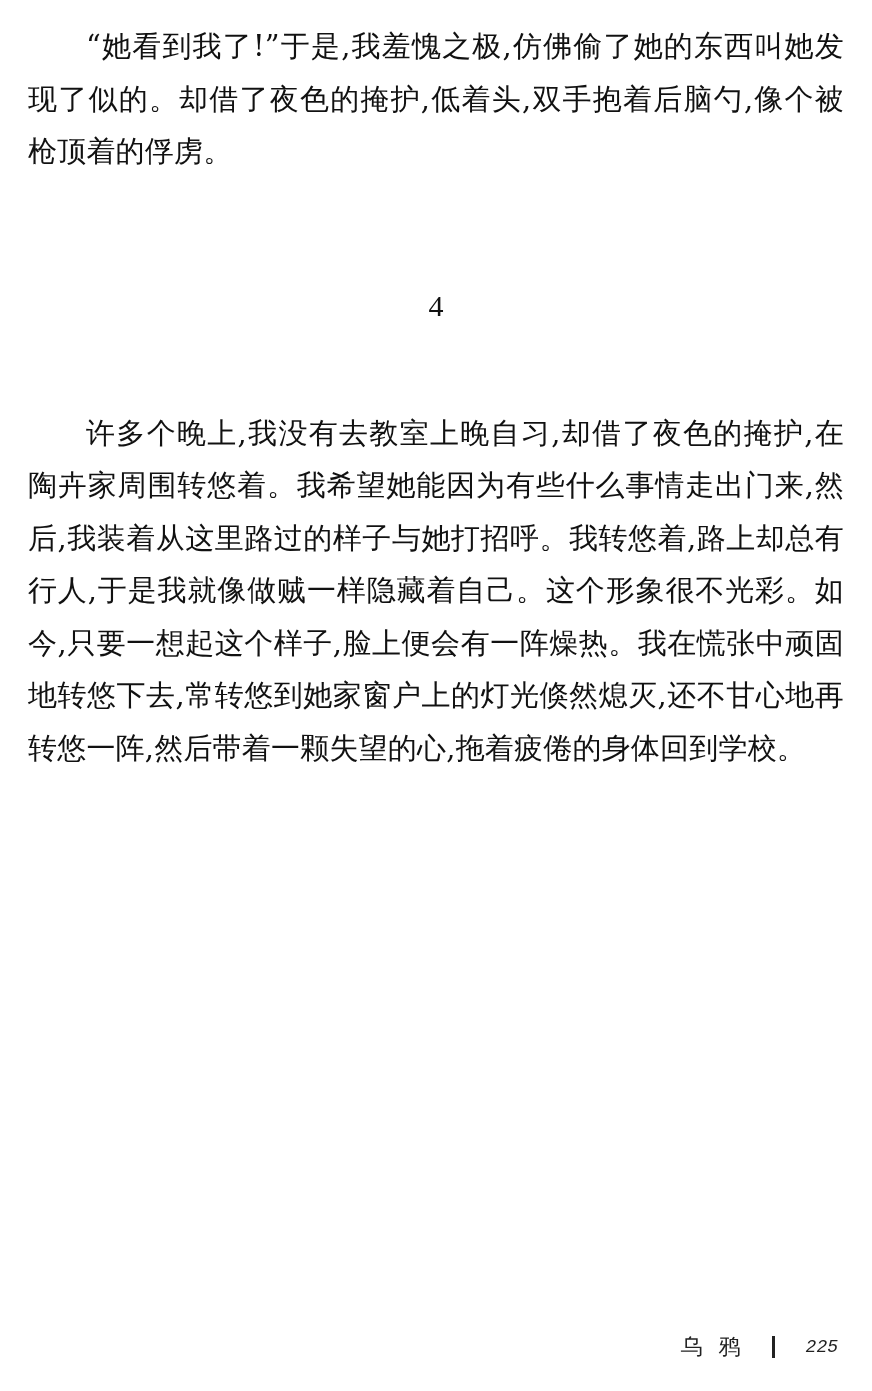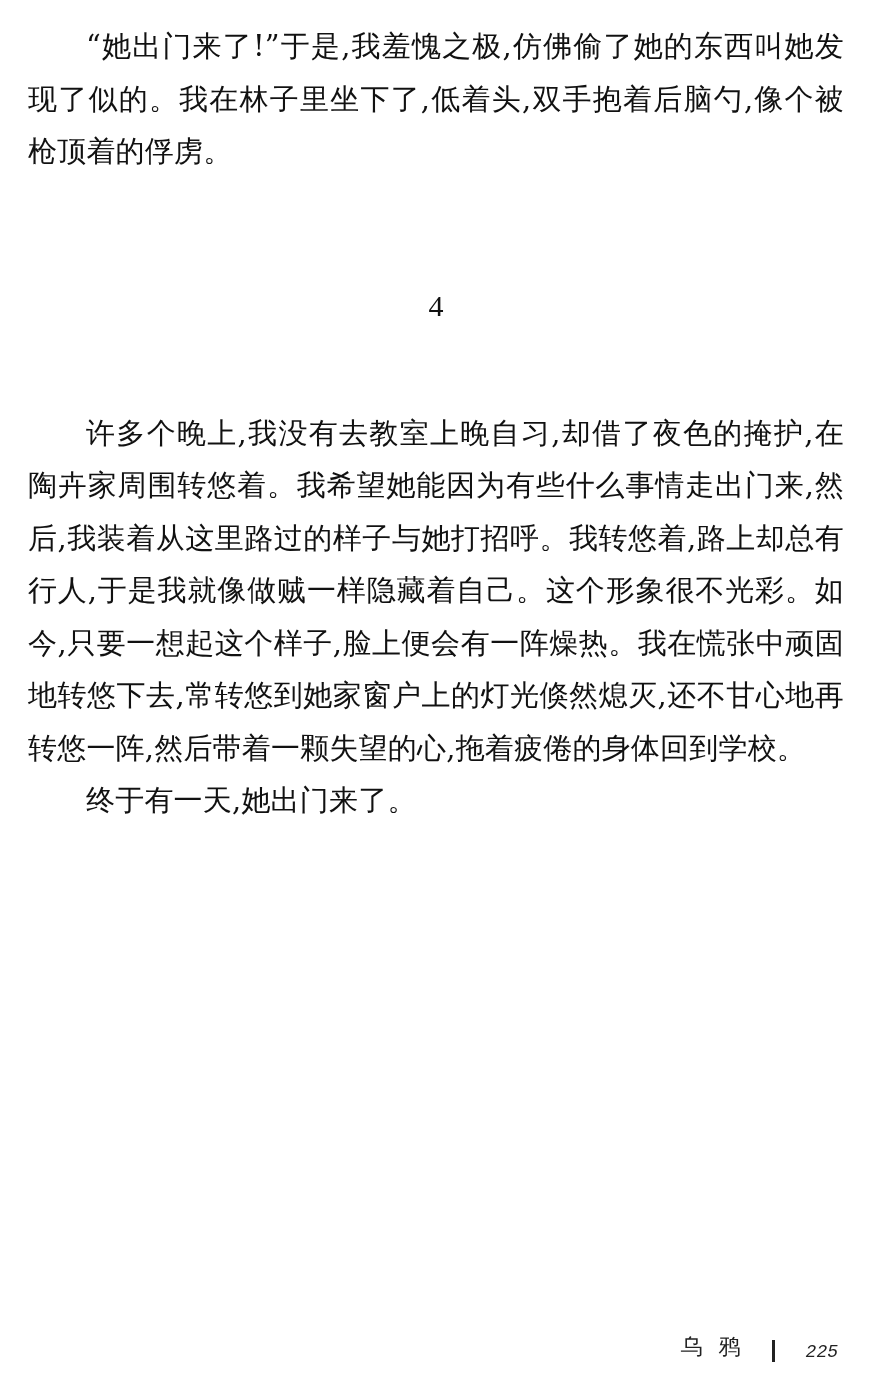--- a/index.html
+++ b/index.html
@@ -38,21 +38,21 @@
       height: 52px;
       line-height: 52px;
     }
     .gap-before-section { height: 102px; }
     .gap-after-section { height: 75px; }
     .footer {
       position: absolute;
       right: 34px;
       top: 1332px;
       display: flex;
-      align-items: flex-end;
+      align-items: center;
       gap: 13px;
       color: #222;
     }
     .footer-title {
       font-size: 22px;
       letter-spacing: 16px;
       font-family: "DejaVu Sans", sans-serif;
     }
     .footer-bar {
       display: inline-block;
@@ -64,27 +64,26 @@
     .footer-page {
       font-size: 18px;
       font-style: italic;
       font-family: Liberation Mono, monospace;
     }
   </style>
 </head>
 <body>
 
 <div class="page">
-  <p class="para">“她出门来了!”于是,我羞愧之极,仿佛偷了她的东西叫她发现了似的。我在林子里坐下了,低着头,双手抱着后脑勺,像个被枪顶着的俘虏。</p>
+  <p class="para">“她看到我了!”于是,我羞愧之极,仿佛偷了她的东西叫她发现了似的。却借了夜色的掩护,低着头,双手抱着后脑勺,像个被枪顶着的俘虏。</p>
 
   <div class="gap-before-section"></div>
   <p class="section-num">4</p>
   <div class="gap-after-section"></div>
 
   <p class="para">许多个晚上,我没有去教室上晚自习,却借了夜色的掩护,在陶卉家周围转悠着。我希望她能因为有些什么事情走出门来,然后,我装着从这里路过的样子与她打招呼。我转悠着,路上却总有行人,于是我就像做贼一样隐藏着自己。这个形象很不光彩。如今,只要一想起这个样子,脸上便会有一阵燥热。我在慌张中顽固地转悠下去,常转悠到她家窗户上的灯光倏然熄灭,还不甘心地再转悠一阵,然后带着一颗失望的心,拖着疲倦的身体回到学校。</p>
-  <p class="para">终于有一天,她出门来了。</p>
 </div>
 
 <div class="footer">
   <span class="footer-title">乌鸦</span>
   <span class="footer-bar"></span>
   <span class="footer-page">225</span>
 </div>
 
 </body></html>

